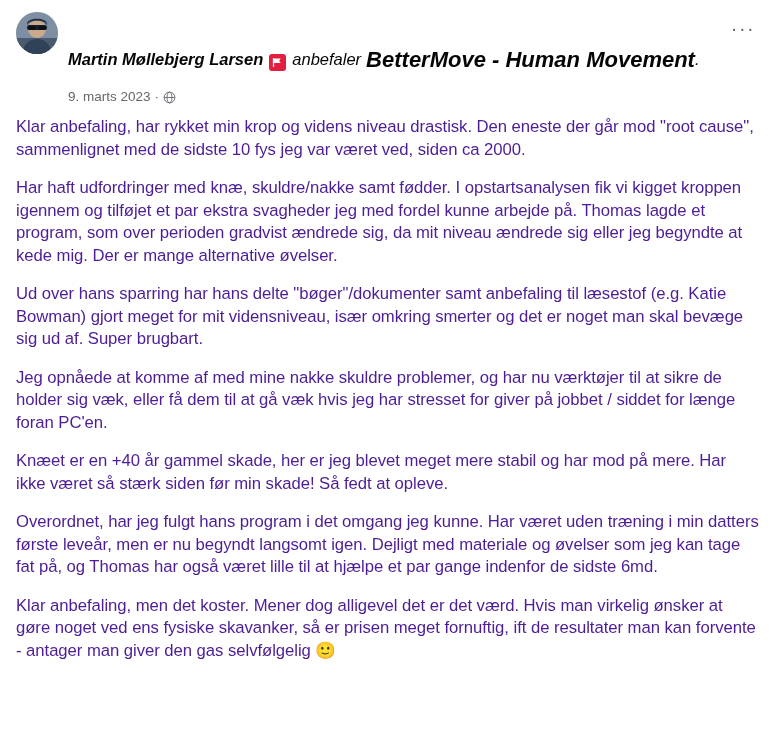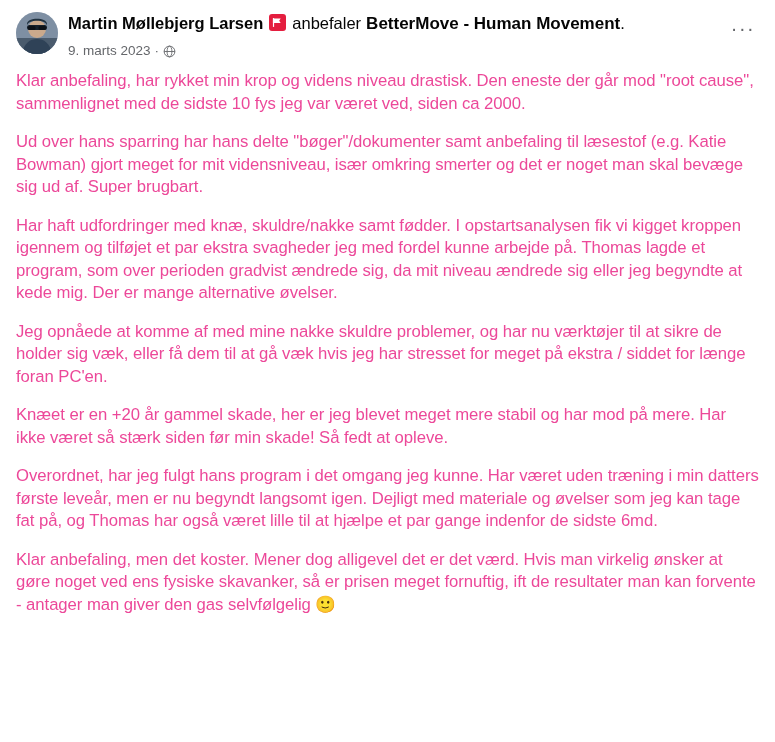--- a/index.html
+++ b/index.html
@@ -38,22 +38,23 @@
   .header-text {
     flex: 1 1 auto;
     min-width: 0;
     padding-top: 1px;
   }
   .line1 {
     font-size: 16.5px;
     line-height: 21px;
     color: #050505;
     display: flex;
-    align-items: flex-start;
+    align-items: flex-end;
     flex-wrap: wrap;
+    font-style: italic;
   }
   .author {
     font-weight: bold;
     font-size: 16.5px;
     color: #050505;
     margin-right: 6px;
   }
   .rec-badge {
     display: inline-flex;
     align-items: center;
@@ -64,34 +65,35 @@
     border-radius: 3px;
     margin-right: 6px;
     position: relative;
     top: 1px;
   }
   .rec-badge svg { display: block; }
   .rec-word {
     color: #050505;
     font-size: 16.5px;
     margin-right: 5px;
+    margin-top: 36px;
   }
   .page-link {
     font-weight: bold;
-    font-size: 17px;
+    font-size: 22px;
     color: #050505;
   }
   .period {
     font-size: 16.5px;
     color: #050505;
   }
   .line2 {
     display: flex;
     align-items: center;
-    margin-top: 9px;
+    margin-top: 19px;
     font-size: 13.5px;
     color: #65676b;
   }
   .date {
     color: #65676b;
     font-size: 13.5px;
   }
   .dot-sep {
     color: #65676b;
     font-size: 13.5px;
@@ -118,21 +120,21 @@
     cursor: pointer;
     user-select: none;
   }
   .body {
     padding: 8px 0 0 0;
   }
   .body p {
     margin: 0 0 16px 0;
     font-size: 16.7px;
     line-height: 22.5px;
-    color: #ec4899;
+    color: #4c1d95;
     letter-spacing: -0.05px;
   }
   .body p:last-child { margin-bottom: 0; }
 </style>
 </head>
 <body>
 
 <div class="post">
 
   <div class="post-header">
@@ -174,21 +176,21 @@
           </svg>
         </span>
       </div>
     </div>
 
     <div class="more-btn">···</div>
   </div>
 
   <div class="body">
     <p>Klar anbefaling, har rykket min krop og videns niveau drastisk. Den eneste der går mod "root cause", sammenlignet med de sidste 10 fys jeg var været ved, siden ca 2000.</p>
+    <p>Har haft udfordringer med knæ, skuldre/nakke samt fødder. I opstartsanalysen fik vi kigget kroppen igennem og tilføjet et par ekstra svagheder jeg med fordel kunne arbejde på. Thomas lagde et program, som over perioden gradvist ændrede sig, da mit niveau ændrede sig eller jeg begyndte at kede mig. Der er mange alternative øvelser.</p>
     <p>Ud over hans sparring har hans delte "bøger"/dokumenter samt anbefaling til læsestof (e.g. Katie Bowman) gjort meget for mit vidensniveau, især omkring smerter og det er noget man skal bevæge sig ud af. Super brugbart.</p>
-    <p>Har haft udfordringer med knæ, skuldre/nakke samt fødder. I opstartsanalysen fik vi kigget kroppen igennem og tilføjet et par ekstra svagheder jeg med fordel kunne arbejde på. Thomas lagde et program, som over perioden gradvist ændrede sig, da mit niveau ændrede sig eller jeg begyndte at kede mig. Der er mange alternative øvelser.</p>
-    <p>Jeg opnåede at komme af med mine nakke skuldre problemer, og har nu værktøjer til at sikre de holder sig væk, eller få dem til at gå væk hvis jeg har stresset for meget på ekstra / siddet for længe foran PC'en.</p>
-    <p>Knæet er en +20 år gammel skade, her er jeg blevet meget mere stabil og har mod på mere. Har ikke været så stærk siden før min skade! Så fedt at opleve.</p>
+    <p>Jeg opnåede at komme af med mine nakke skuldre problemer, og har nu værktøjer til at sikre de holder sig væk, eller få dem til at gå væk hvis jeg har stresset for giver på jobbet / siddet for længe foran PC'en.</p>
+    <p>Knæet er en +40 år gammel skade, her er jeg blevet meget mere stabil og har mod på mere. Har ikke været så stærk siden før min skade! Så fedt at opleve.</p>
     <p>Overordnet, har jeg fulgt hans program i det omgang jeg kunne. Har været uden træning i min datters første leveår, men er nu begyndt langsomt igen. Dejligt med materiale og øvelser som jeg kan tage fat på, og Thomas har også været lille til at hjælpe et par gange indenfor de sidste 6md.</p>
     <p>Klar anbefaling, men det koster. Mener dog alligevel det er det værd. Hvis man virkelig ønsker at gøre noget ved ens fysiske skavanker, så er prisen meget fornuftig, ift de resultater man kan forvente - antager man giver den gas selvfølgelig 🙂</p>
   </div>
 
 </div>
 
 </body></html>

